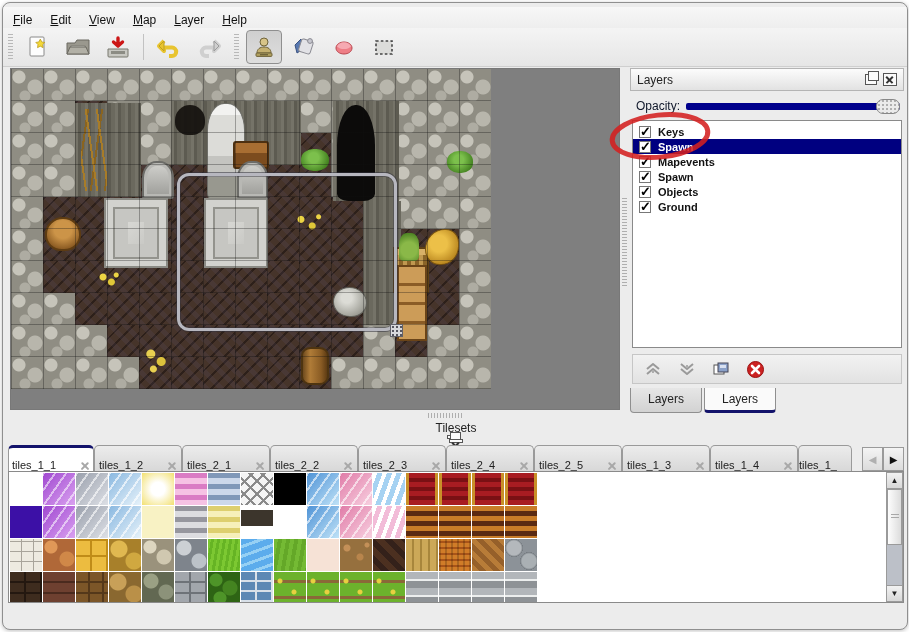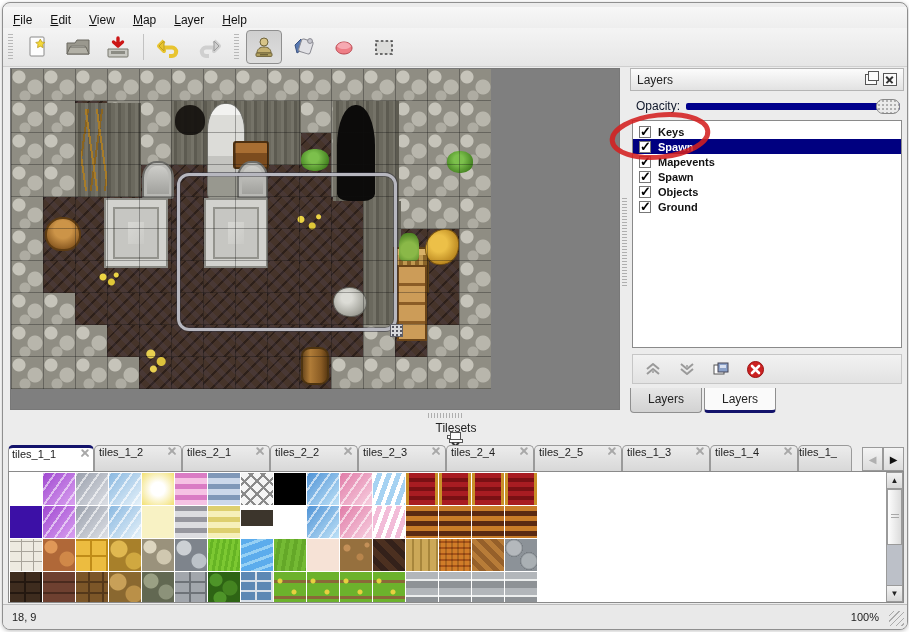--- a/index.html
+++ b/index.html
@@ -70,21 +70,21 @@
   #layer-btns{display:flex;align-items:center;gap:10px;height:30px;margin:6px 2px 0 2px;background:linear-gradient(#f2f2f2,#e2e2e2);border:1px solid #c6c6c6;padding-left:8px;box-sizing:border-box;}
   .mini-btn{width:24px;height:24px;display:flex;align-items:center;justify-content:center;}
   #dock-tabs{position:absolute;left:0;top:320px;display:flex;}
   .dock-tab{min-width:58px;text-align:center;font-size:12px;color:#222;padding:4px 6px;border:1px solid #8f8f8f;border-top:none;border-radius:0 0 4px 4px;background:linear-gradient(#e6e6e6,#d2d2d2);margin-right:2px;}
   .dock-tab.active{background:#fafafa;border-bottom:3px solid #13136b;}
   
   #tilesets{position:absolute;left:3px;top:418px;width:900px;height:184px;}
   #ts-title{height:22px;display:flex;align-items:center;padding:0 7px;flex-direction:column;}
   #ts-title .t{font-size:12px;color:#222;flex:1;}
   #ts-tabs{position:absolute;left:2px;top:24px;right:46px;display:flex;height:26px;overflow:hidden;}
-  .ts-tab{display:flex;align-items:flex-start;justify-content:center;gap:24px;width:88px;flex:0 0 auto;border:1px solid #9a9a9a;border-bottom:none;border-radius:5px 5px 0 0;background:linear-gradient(#ececec,#d8d8d8);font-size:11px;color:#222;box-sizing:border-box;overflow:hidden;}
+  .ts-tab{display:flex;align-items:flex-end;justify-content:center;gap:24px;width:88px;flex:0 0 auto;border:1px solid #9a9a9a;border-bottom:none;border-radius:5px 5px 0 0;background:linear-gradient(#ececec,#d8d8d8);font-size:11px;color:#222;box-sizing:border-box;overflow:hidden;}
   .ts-tab.active{background:#fff;border-top:3px solid #13136b;width:86px;}
   .ts-tab.trunc{width:54px;justify-content:flex-start;white-space:nowrap;}
   .tab-close{position:relative;width:10px;height:10px;flex:0 0 auto;}
   .tab-close:before,.tab-close:after{content:"";position:absolute;left:0;top:4px;width:10px;height:2.4px;background:#a8a8a8;border-radius:1px;}
   .tab-close:before{transform:rotate(45deg);} .tab-close:after{transform:rotate(-45deg);}
   #ts-scrollbtns{position:absolute;right:2px;top:26px;display:flex;height:24px;}
   .ts-scroll{width:21px;height:24px;border:1px solid #9a9a9a;background:linear-gradient(#f4f4f4,#dcdcdc);display:flex;align-items:center;justify-content:center;font-size:10px;box-sizing:border-box;}
   .ts-scroll.disabled{color:#b0b0b0;} .ts-scroll.on{color:#111;}
   #ts-content{position:absolute;left:2px;top:50px;right:2px;height:132px;background:#fff;border:1px solid #8a8a8a;box-sizing:border-box;overflow:hidden;}
   #ts-grid{position:absolute;left:1px;top:1px;display:grid;grid-template-columns:repeat(16,32px);grid-auto-rows:32px;gap:1px;}
@@ -608,23 +608,18 @@
           <div class="ts-tile tt-stone-wall"></div>
         </div>
     </div>
     <div id="ts-scrollbar">
       <div class="sb-btn" id="sb-up">▲</div>
       <div id="sb-thumb"></div>
       <div class="sb-btn" id="sb-down">▼</div>
     </div>
   </div>
 
-  <div id="statusbar">
-    <span id="status-coords">18, 9</span>
-    <span id="status-zoom">100%</span>
-    <div id="resize-grip"></div>
-  </div>
 
 </div>
 
 <svg id="annotation">
   <ellipse id="ann-ellipse" fill="none" stroke-width="5" stroke-linecap="round" opacity="0.88" cx="660" cy="136" rx="48" ry="21" stroke="#d42020" transform="rotate(-6 660 136)"></ellipse>
 </svg>
 
 </body></html>

